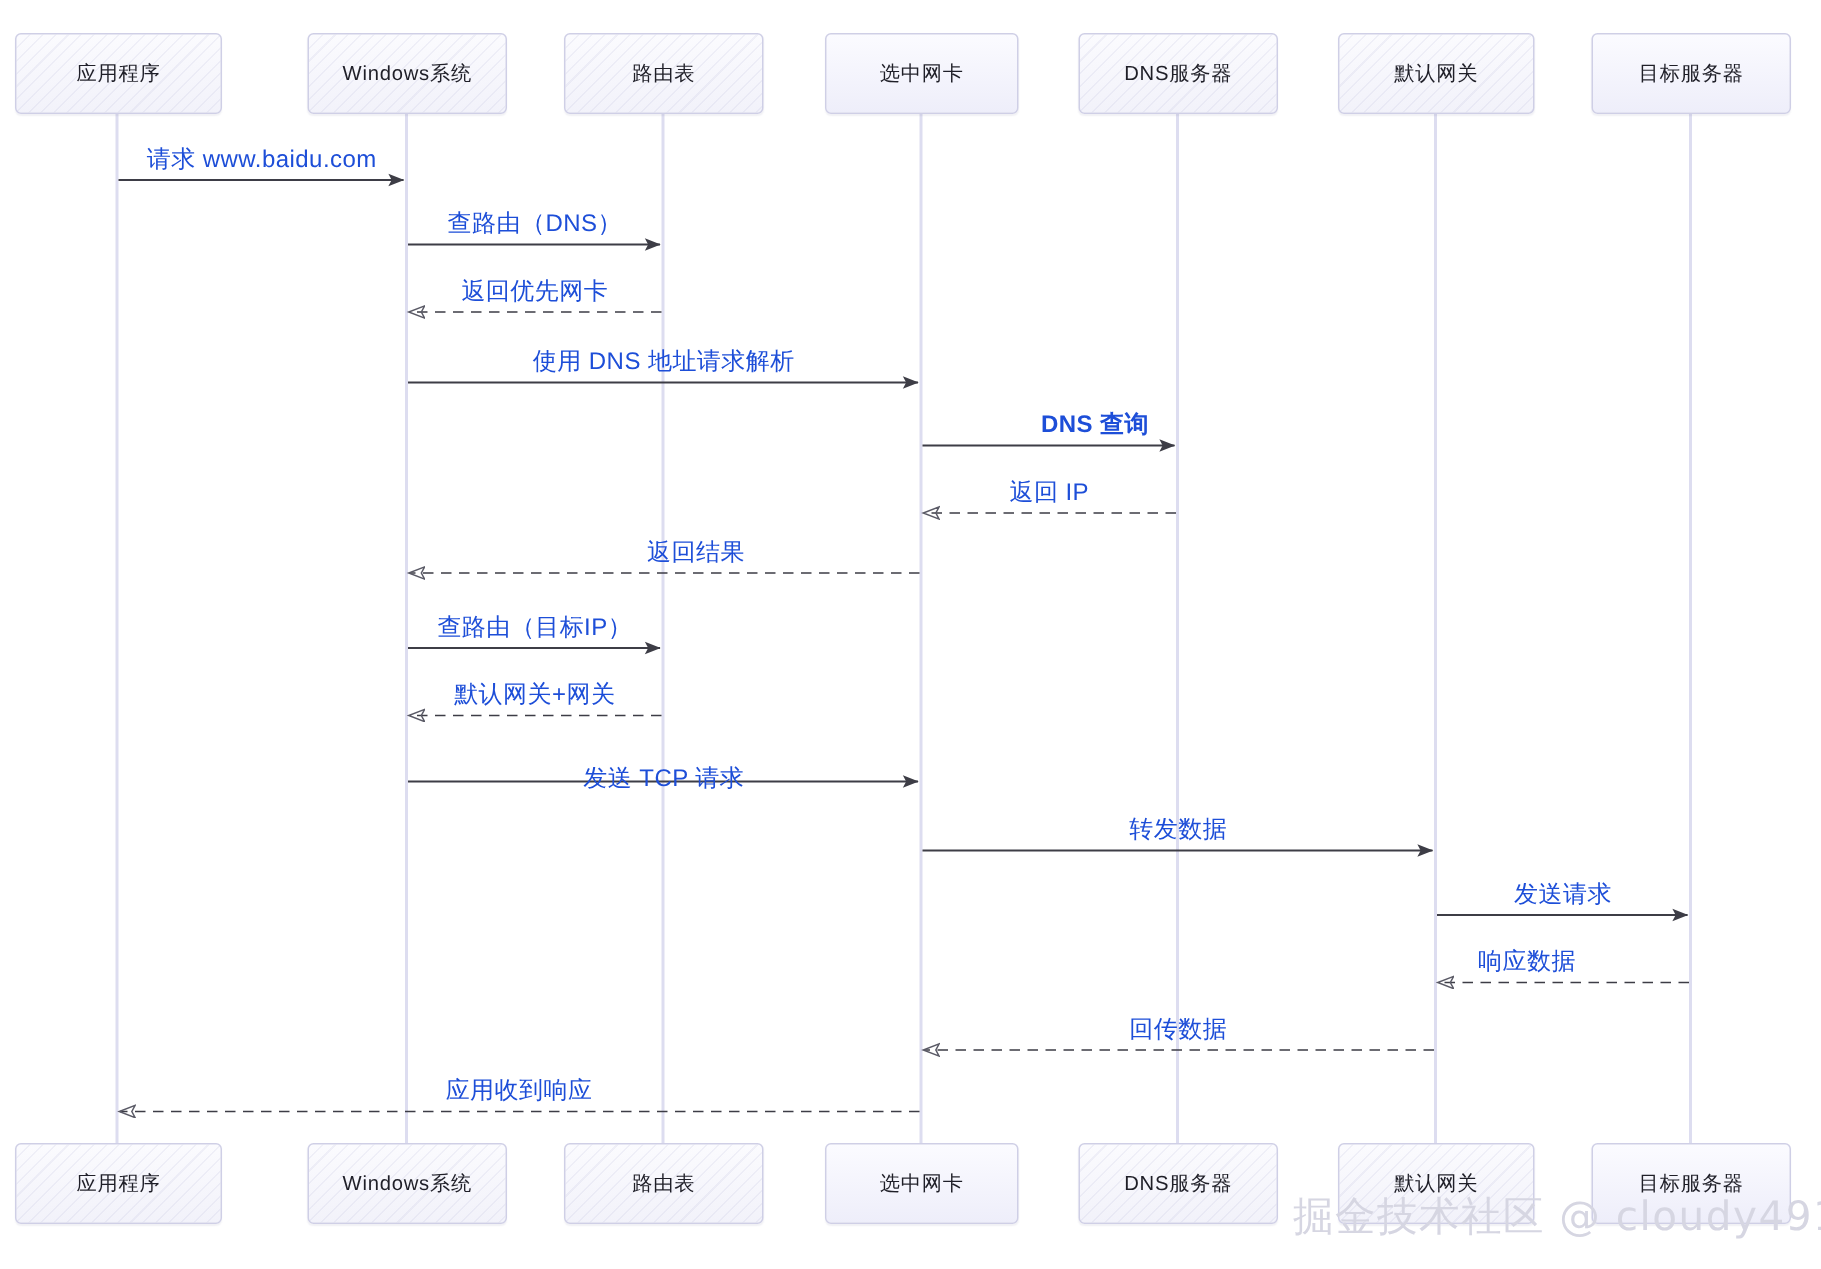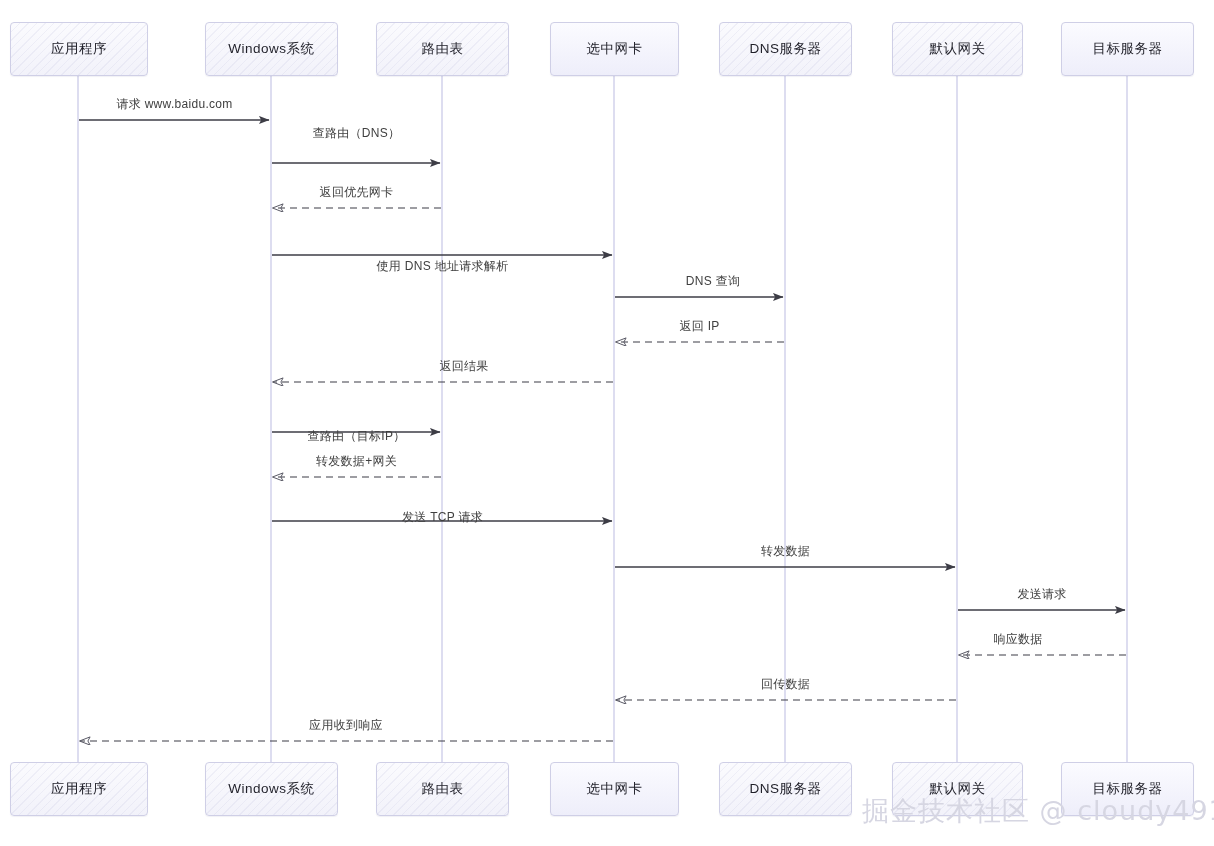--- a/index.html
+++ b/index.html
@@ -30,22 +30,22 @@
   .participant span{
     font-size:13.5px;color:#1f1f28;letter-spacing:.5px;
     white-space:nowrap;
   }
   .participant.plain{
     background:linear-gradient(180deg,#fbfbff 0%,#eeeefa 100%);
   }
 
   .msg-label{
     position:absolute;
-    font-size:12px;
-    color:#404040;
+    font-size:16px;
+    color:#1d4ed8;
     white-space:nowrap;
     transform:translateX(-50%);
     letter-spacing:.3px;
   }
 
   .watermark{
     position:absolute;
     left:862px;top:793px;
     font-size:27px;
     color:#d6d6e2;
@@ -136,28 +136,28 @@
       </div>
       <div class="participant" style="left: 892px; top: 762px; width: 131px; height: 54px;">
         <span>默认网关</span>
       </div>
       <div class="participant plain" style="left: 1061px; top: 762px; width: 133px; height: 54px;">
         <span>目标服务器</span>
       </div>
     </div>
   <div id="labels">
       <div class="msg-label" style="left: 174.5px; top: 96px;">请求 www.baidu.com</div>
-      <div class="msg-label" style="left: 356.5px; top: 125px;">查路由（DNS）</div>
+      <div class="msg-label" style="left: 356.5px; top: 139px;">查路由（DNS）</div>
       <div class="msg-label" style="left: 356.5px; top: 184px;">返回优先网卡</div>
-      <div class="msg-label" style="left: 442.5px; top: 231px; margin-top: 27px;">使用 DNS 地址请求解析</div>
-      <div class="msg-label" style="left: 713px; top: 273px;">DNS 查询</div>
+      <div class="msg-label" style="left: 442.5px; top: 231px;">使用 DNS 地址请求解析</div>
+      <div class="msg-label" style="left: 730px; top: 273px; font-weight: bold;">DNS 查询</div>
       <div class="msg-label" style="left: 699.5px; top: 318px;">返回 IP</div>
       <div class="msg-label" style="left: 464px; top: 358px;">返回结果</div>
-      <div class="msg-label" style="left: 356.5px; top: 408px; margin-top: 20px;">查路由（目标IP）</div>
-      <div class="msg-label" style="left: 356.5px; top: 453px;">转发数据+网关</div>
+      <div class="msg-label" style="left: 356.5px; top: 408px;">查路由（目标IP）</div>
+      <div class="msg-label" style="left: 356.5px; top: 453px;">默认网关+网关</div>
       <div class="msg-label" style="left: 442.5px; top: 497px; margin-top: 12px;">发送 TCP 请求</div>
       <div class="msg-label" style="left: 785.5px; top: 543px;">转发数据</div>
       <div class="msg-label" style="left: 1042px; top: 586px;">发送请求</div>
       <div class="msg-label" style="left: 1018px; top: 631px;">响应数据</div>
       <div class="msg-label" style="left: 785.5px; top: 676px;">回传数据</div>
       <div class="msg-label" style="left: 346px; top: 717px;">应用收到响应</div>
     </div>
 
   <div class="watermark">掘金技术社区 @ cloudy491</div>
 </div>

